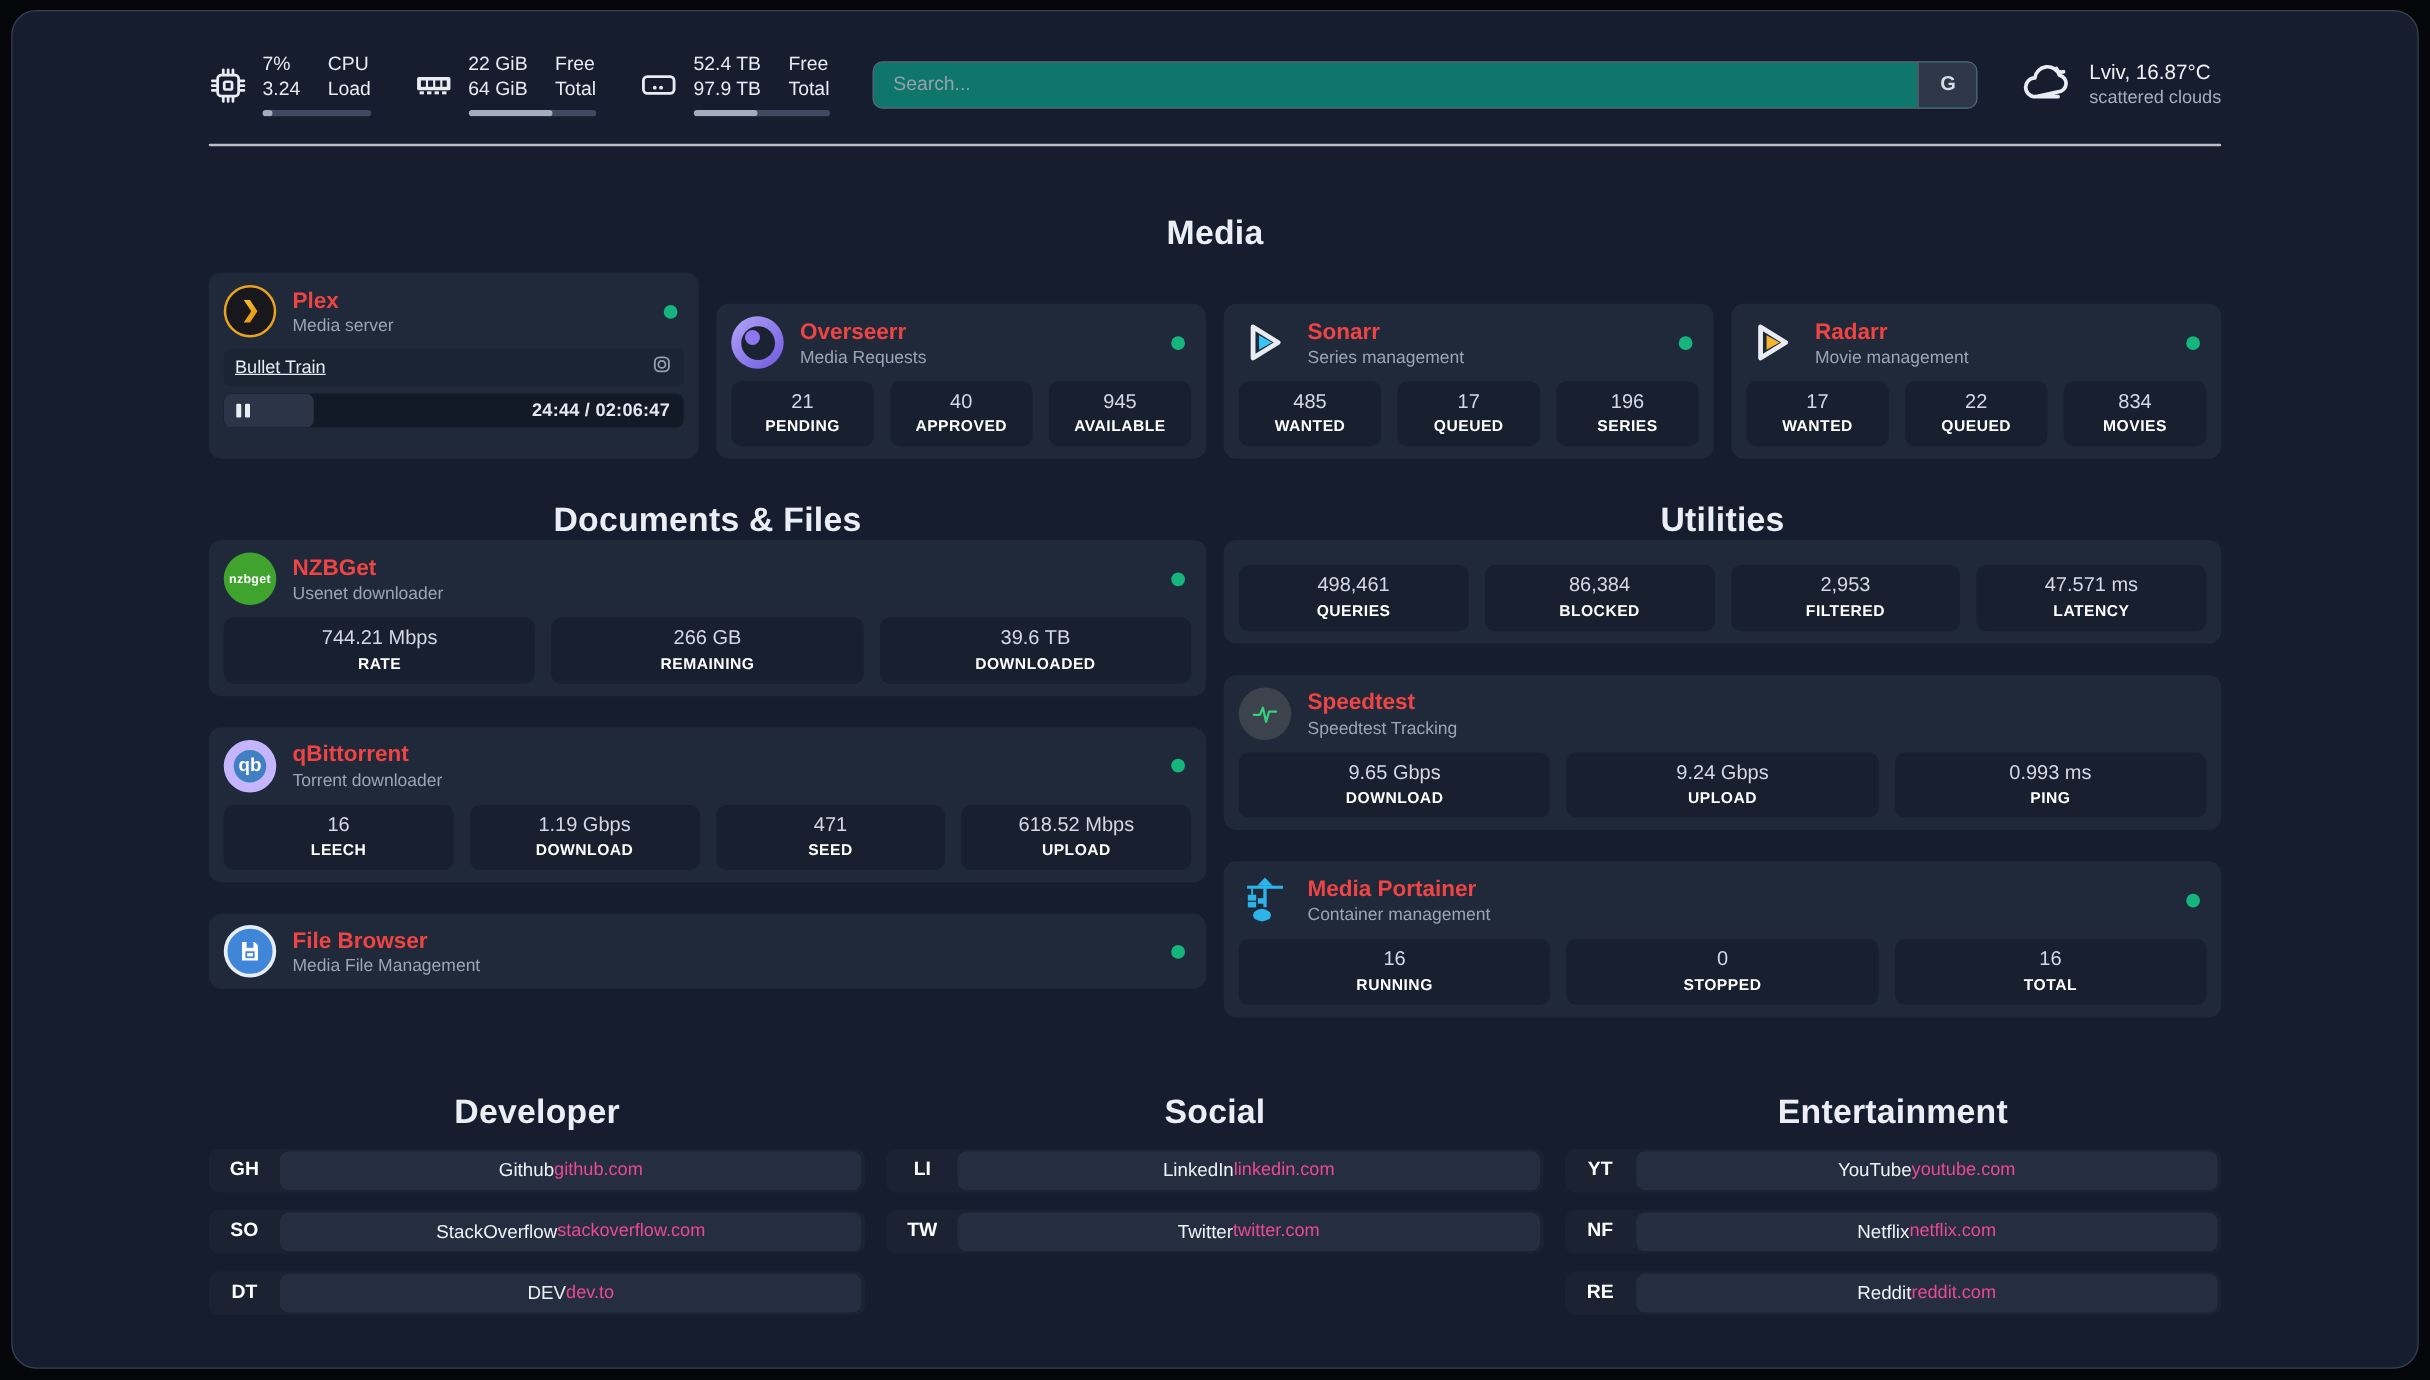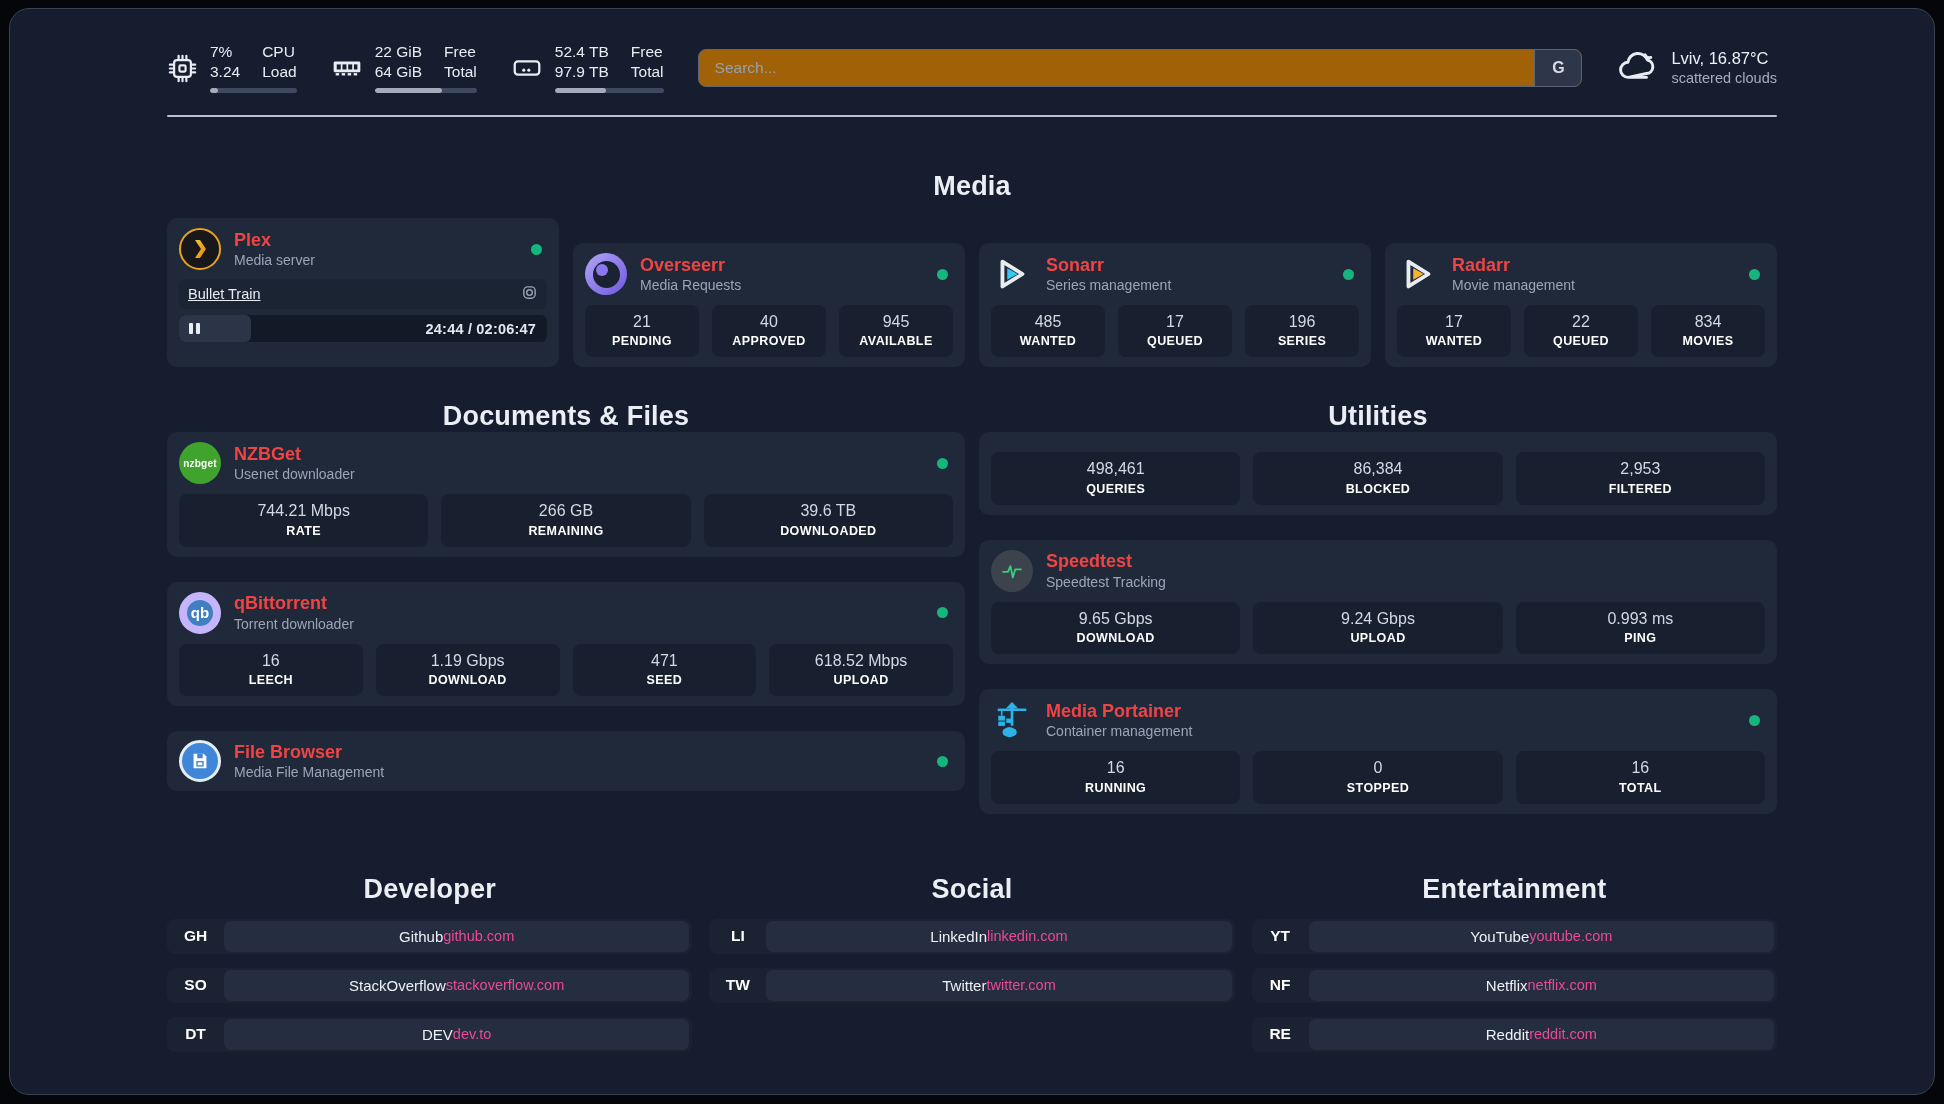--- a/index.html
+++ b/index.html
@@ -11,21 +11,21 @@
   .topbar{display:flex;align-items:center;gap:34px;height:54px;color:#e8ecf3;}
   .sysstat{display:flex;align-items:center;gap:12px;flex:none;}
   .sysstat svg{display:block;}
   .sys-body{display:flex;flex-direction:column;}
   .sys-vals{display:grid;grid-template-columns:auto auto;column-gap:22px;row-gap:1px;font-size:15.5px;line-height:1.22;}
   .sys-vals .cA{text-align:left;}
   .sys-vals .cB{}
   .sys-bar{height:5px;border-radius:3px;background:#3f4961;margin-top:6px;overflow:hidden;}
   .sys-bar i{display:block;height:100%;border-radius:3px;background:#a3acbc;}
 
-  .searchbox{flex:1;height:38px;display:flex;align-items:center;background:#a16207;border:1px solid #5c6575;
+  .searchbox{flex:1;height:38px;display:flex;align-items:center;background:#0f766e;border:1px solid #5c6575;
     border-radius:8px;box-sizing:border-box;overflow:hidden;}
   .searchbox input{flex:1;height:100%;background:transparent;border:none;outline:none;color:#e8ecf3;
     font-size:15.5px;padding:0 16px;font-family:inherit;}
   .searchbox input::placeholder{color:#96a0b1;}
   .search-engine{width:46px;height:100%;display:flex;align-items:center;justify-content:center;
     border-left:1px solid #5c6575;background:#2e3749;color:#d6dbe4;font-size:16px;font-weight:600;cursor:pointer;}
 
   .weather{display:flex;align-items:center;gap:13px;flex:none;}
   .weather-text{display:flex;flex-direction:column;line-height:1.3;}
   .weather-loc{font-size:16.5px;color:#eef1f6;}
@@ -418,20 +418,24 @@
               <div class="l">QUERIES</div>
             </div>
           <div class="stat">
             <div class="v">86,384</div>
               <div class="l">BLOCKED</div>
             </div>
           <div class="stat">
             <div class="v">2,953</div>
               <div class="l">FILTERED</div>
             </div>
+          <div class="stat">
+            <div class="v">47.571 ms</div>
+              <div class="l">LATENCY</div>
+            </div>
         </div>
       </div>
 
       <div class="card">
         <div class="card-header">
           <div class="app-icon speedtest-circle round">
             <svg width="26" height="26" viewBox="0 0 32 32" fill="none" stroke="#35d07f" stroke-width="2.2" stroke-linecap="round" stroke-linejoin="round">
               <polyline points="5,17 11,17 14,10 17,24 20,14 27,14"></polyline>
             </svg>
           </div>

